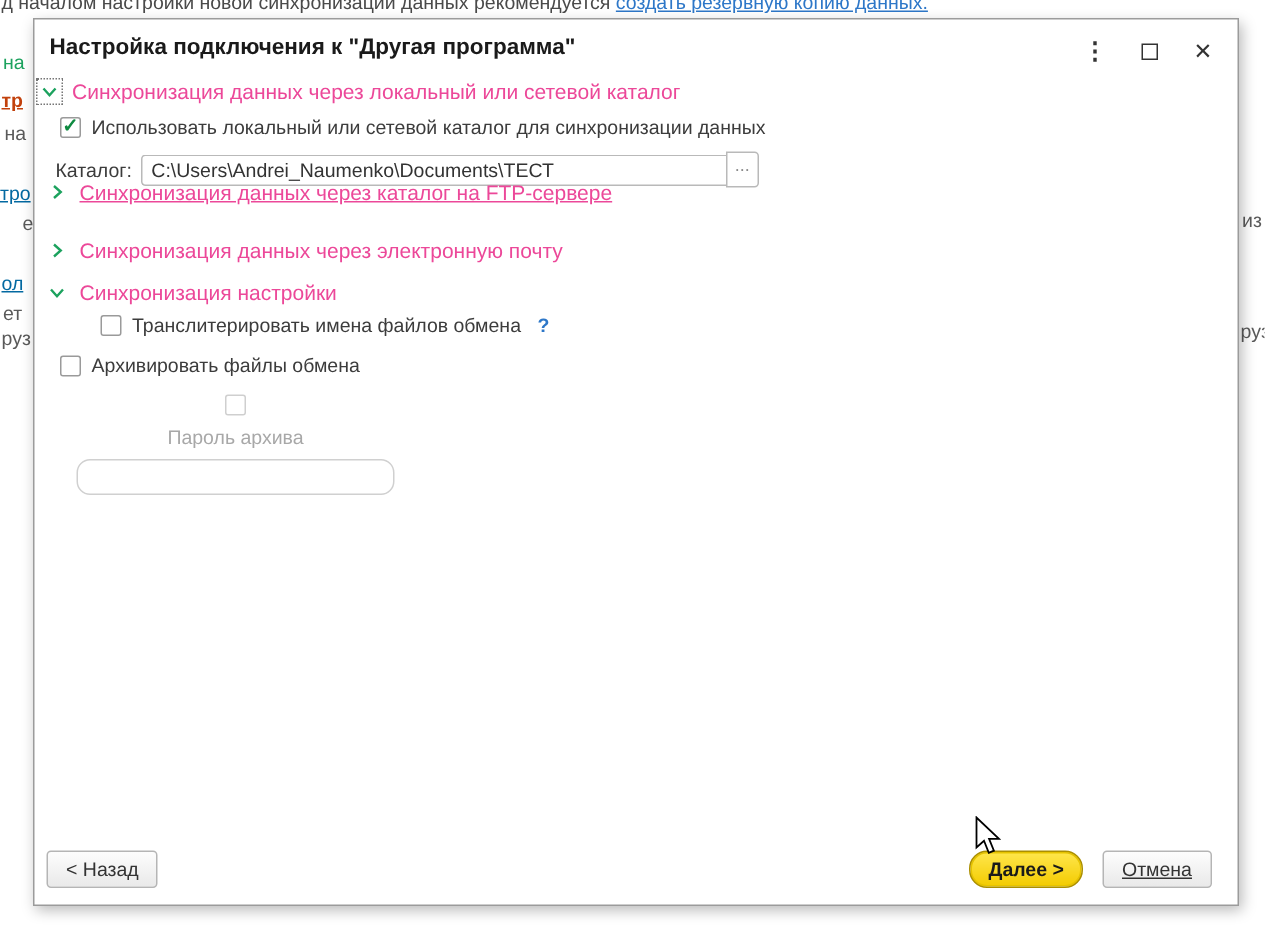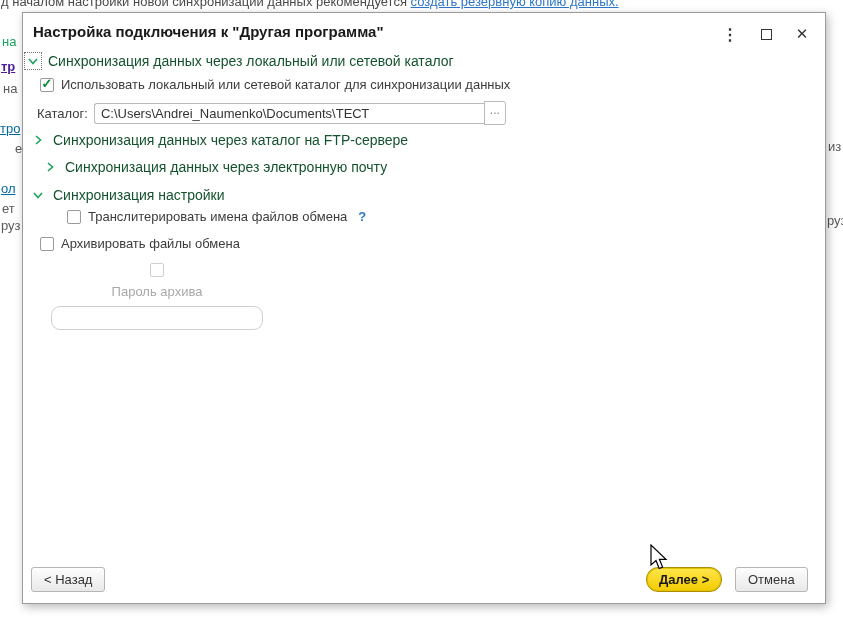--- a/index.html
+++ b/index.html
@@ -5,38 +5,38 @@
   * { margin:0; padding:0; box-sizing:border-box; }
   html,body { width:843px; height:626px; overflow:hidden; background:#ffffff;
     font-family:"Liberation Sans", sans-serif; }
   .stage { position:relative; width:843px; height:626px; }
 
   
   .bg-top { position:absolute; top:-6px; left:1px; font-size:13px; color:#4a4a4a; white-space:nowrap; z-index:1; }
   .bg-top a { color:#2d77c8; text-decoration:underline; }
   .frag { position:absolute; font-size:13px; color:#5a5a5a; z-index:1; white-space:nowrap; }
   .frag.green { color:#1ca25e; }
-  .frag.link { color:#4c1d95; text-decoration:underline; font-weight:bold; }
+  .frag.link { color:#c2410c; text-decoration:underline; font-weight:bold; }
   .frag.link2 { color:#0369a1; text-decoration:underline; }
 
   
   .dialog { position:absolute; left:22px; top:12px; width:804px; height:592px;
     background:#ffffff; border:1px solid #9b9b9b; z-index:10;
     box-shadow:2px 3px 9px rgba(0,0,0,0.28); }
   .dlg-title { position:absolute; left:10px; top:10px; font-size:15px; font-weight:bold; color:#1a1a1a; }
   .win-controls { position:absolute; top:10px; right:12px; display:flex; align-items:center; gap:14px; }
   .wc { width:22px; height:22px; display:flex; align-items:center; justify-content:center;
         color:#333; cursor:default; }
   .kebab { font-size:16px; font-weight:bold; letter-spacing:0; }
   .maxbox { width:11px; height:11px; border:1px solid #333; }
   .closex { font-size:15px; }
 
   
   .sec-header { position:absolute; display:flex; align-items:center; gap:8px;
-    color:#14532d; font-size:14px; cursor:pointer; }
+    color:#ec4899; font-size:14px; cursor:pointer; }
   .chev { width:14px; height:14px; display:flex; align-items:center; justify-content:center; }
   .chev svg { display:block; }
   .chev.focused { outline:1px dotted #767676; outline-offset:1px; }
   .sec-label { white-space:nowrap; }
 
   .cb-row { position:absolute; display:flex; align-items:center; gap:7px; font-size:13px; color:#3c3c3c; }
   .cbx { width:14px; height:14px; background:#fff; border:1px solid #9a9a9a; border-radius:2px;
     display:flex; align-items:center; justify-content:center; flex:0 0 auto; }
   .cbx .mark { color:#0e8a40; font-size:13px; font-weight:bold; line-height:1; position:relative; top:-1px; }
   .cbx.disabled { border-color:#cfcfcf; }
@@ -109,30 +109,30 @@
         </span>
       <span class="cb-label">Использовать локальный или сетевой каталог для синхронизации данных</span>
     </div>
 
     <div class="field-row" style="left:14px; top:88px;">
       <span class="field-label">Каталог:</span>
       <input class="txt-input" style="width: 390px;" type="text" value="C:\Users\Andrei_Naumenko\Documents\ТЕСТ">
       <button class="browse-btn">...</button>
     </div>
 
-    <div class="sec-header" style="left:8px; top:119px;">
+    <div class="sec-header" style="left:8px; top:107px;text-decoration:underline;">
       <span class="chev">
         <svg width="12" height="12" viewBox="0 0 12 12">
             <polyline points="4,2 8.5,6 4,10" fill="none" stroke="#1ca25e" stroke-width="1.6"></polyline>
           </svg>
       </span>
       <span class="sec-label">Синхронизация данных через каталог на FTP-сервере</span>
     </div>
 
-    <div class="sec-header" style="left:20px; top:146px;">
+    <div class="sec-header" style="left:8px; top:146px;">
       <span class="chev">
         <svg width="12" height="12" viewBox="0 0 12 12">
             <polyline points="4,2 8.5,6 4,10" fill="none" stroke="#1ca25e" stroke-width="1.6"></polyline>
           </svg>
       </span>
       <span class="sec-label">Синхронизация данных через электронную почту</span>
     </div>
 
     <div class="sec-header" style="left:8px; top:174px;">
       <span class="chev">
@@ -155,21 +155,21 @@
     </div>
 
     <div class="cb-row" style="left:28px; top:250px;flex-direction:column;">
       <span class="cbx disabled"></span>
       <span class="cb-label disabled">Пароль архива</span>
       <input class="pwd-input" type="text" disabled="" style="">
     </div>
 
     <button class="btn" style="left:8px; top:554px;">&lt; Назад</button>
     <button class="btn btn-next" style="left:623px; top:554px;border-radius:12px;">Далее &gt;</button>
-    <button class="btn" style="left:712px; top:554px;">Отмена</button>
+    <button class="btn" style="left:712px; top:554px;text-decoration:underline;">Отмена</button>
   </div>
 
   <div class="cursor">
     <svg width="19" height="28" viewBox="0 0 19 28">
       <path d="M1,1 L1,21 L6,16.5 L9.2,24.5 L12.6,23.1 L9.4,15.3 L16,15.3 Z" fill="#ffffff" stroke="#000000" stroke-width="1.2"></path>
     </svg>
   </div>
 
 </div>
 

